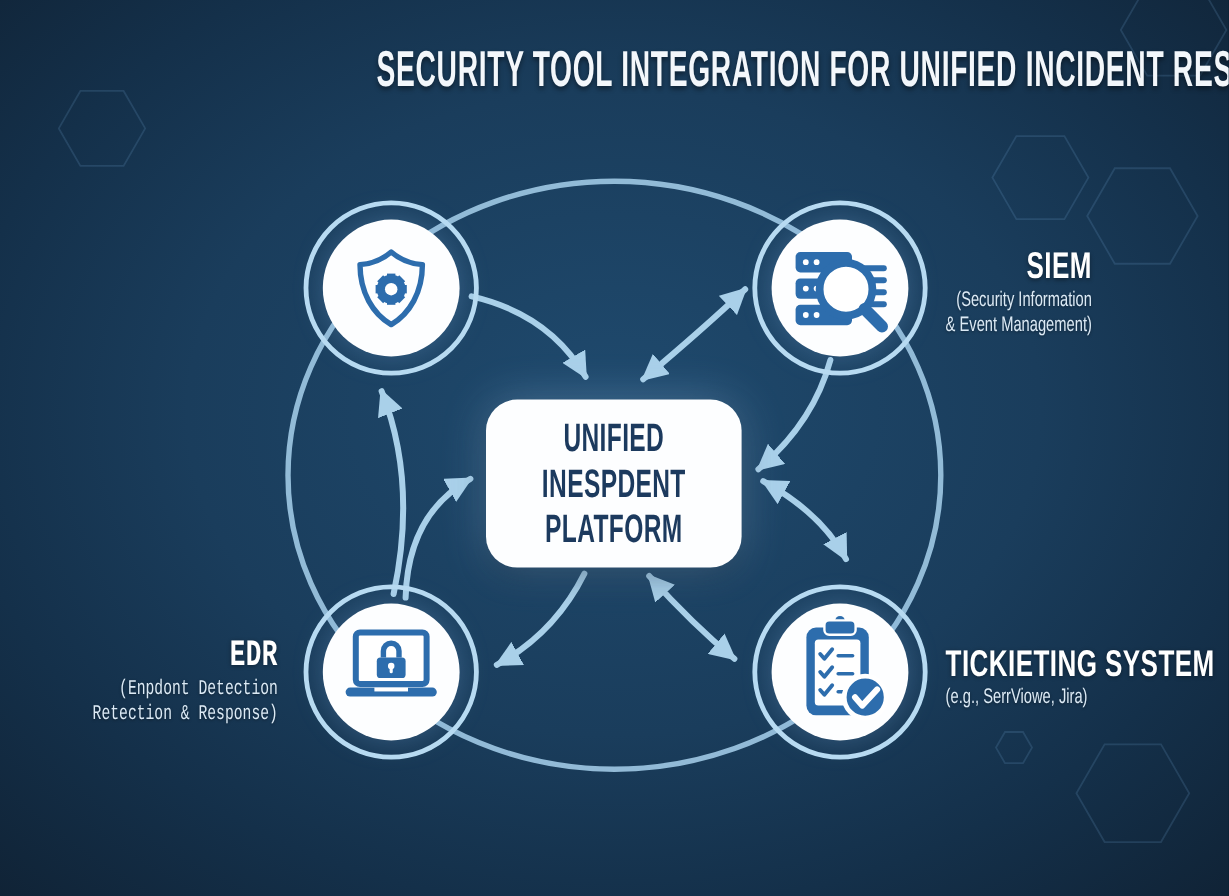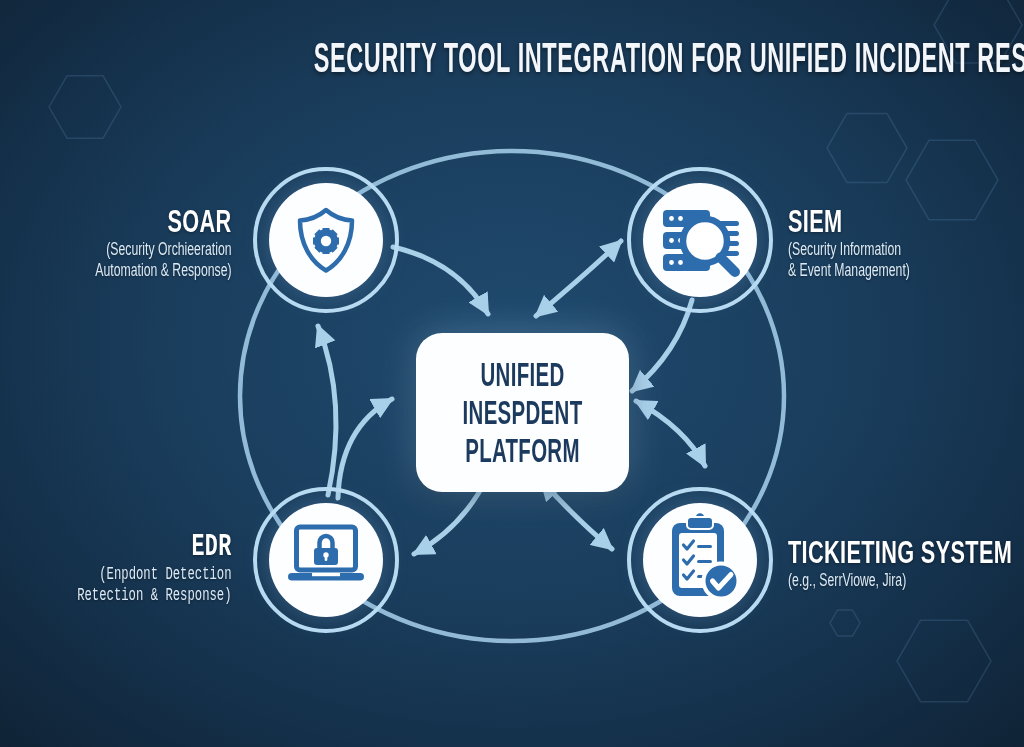--- a/index.html
+++ b/index.html
@@ -34,24 +34,23 @@
 
   .title-wrap{position:absolute;top:34px;left:0;width:100%;text-align:center;}
   .title{
     display:inline-block;white-space:nowrap;
     font-weight:700;font-size:42px;letter-spacing:1px;color:#f3f7fb;
     transform:scaleX(.56);transform-origin:50% 50%;
     text-shadow:0 2px 6px rgba(0,0,0,.45);
   }
 
   .platform-box{
-    position:absolute;left:405px;top:333px;width:213px;height:159px;
+    position:absolute;left:405px;top:333px;width:213px;height:140px;
     background:#fdfeff;border-radius:26px;
     box-shadow:0 0 36px rgba(160,205,245,.33), 0 8px 22px rgba(5,20,35,.35);
-    margin-left:11px;
   }
   .platform-text{
     height:100%;display:flex;flex-direction:column;justify-content:center;align-items:center;
     transform:scaleX(.62);transform-origin:50% 50%;
   }
   .platform-text span{
     display:block;font-weight:700;font-size:33px;line-height:38px;
     letter-spacing:.5px;color:var(--platform-text);white-space:nowrap;
   }
 
@@ -186,29 +185,22 @@
   </div>
 
   <div class="platform-box">
     <div class="platform-text">
       <span>UNIFIED</span>
       <span>INESPDENT</span>
       <span>PLATFORM</span>
     </div>
   </div>
 
-  <div class="label right-align" style="right:792px;top:206px;">
-    <span class="inner">
-      <span class="hd">SOAR</span>
-      <span class="sub">(Security Orchieeration</span>
-      <span class="sub">Automation &amp; Response)</span>
-    </span>
-  </div>
-
-  <div class="label left-align" style="left:788px;top:206px;">
+
+  <div class="label left-align" style="left:788px;top:206px;text-align:right;">
     <span class="inner">
       <span class="hd">SIEM</span>
       <span class="sub">(Security Information</span>
       <span class="sub">&amp; Event Management)</span>
     </span>
   </div>
 
   <div class="label right-align" style="right:792px;top:531px;font-family:Liberation Mono, monospace;">
     <span class="inner">
       <span class="hd">EDR</span>

